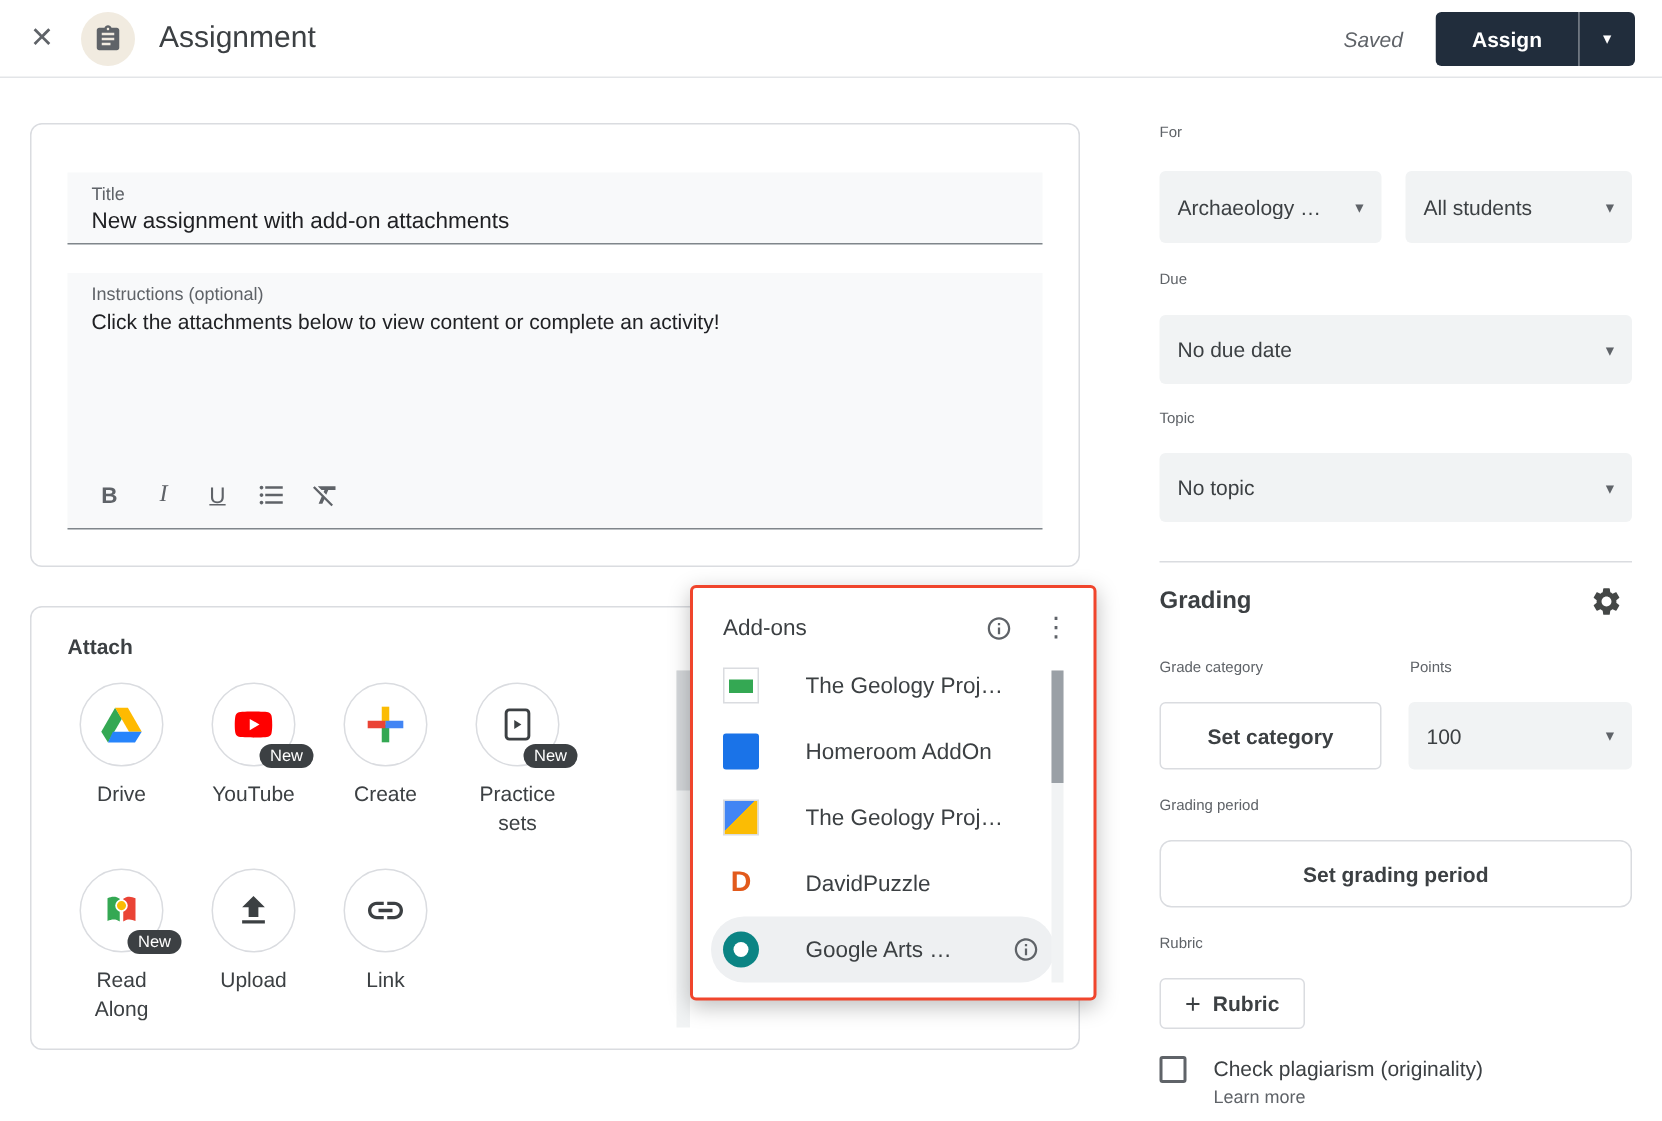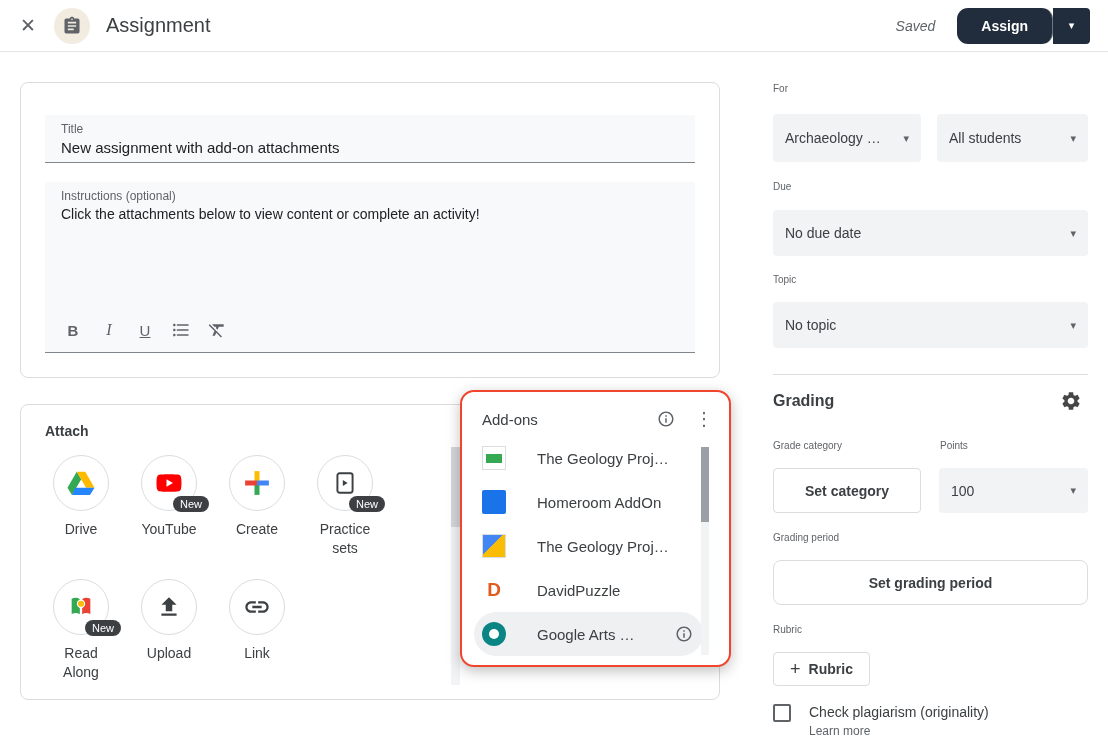--- a/index.html
+++ b/index.html
@@ -13,21 +13,21 @@
   .close-btn { width:32px; height:32px; display:flex; align-items:center; justify-content:center;
                color:#5f6368; font-size:19px; cursor:pointer; }
   .assign-badge { width:36px; height:36px; border-radius:50%; background:#f1ebe0;
                   display:flex; align-items:center; justify-content:center; margin-left:10px; }
   .page-title { font-size:20px; color:#3c4043; margin-left:16px; flex:0 0 auto; }
   .header-spacer { flex:1; }
   .saved-status { font-style:italic; font-size:14px; color:#5f6368; margin-right:22px; }
   .assign-split { display:flex; height:36px; border-radius:4px; overflow:hidden; }
   .assign-main { background:#212d3c; color:#fff; font-size:14px; font-weight:bold;
                  display:flex; align-items:center; padding:16px 24px;
-                 border-right:1px solid rgba(255,255,255,.35); cursor:pointer;border-radius:11px; }
+                 border-right:1px solid rgba(255,255,255,.35); cursor:pointer; }
   .assign-arrow { background:#212d3c; width:37px; display:flex; align-items:center; justify-content:center;
                   color:#fff; font-size:11px; cursor:pointer; }
 
   
   .card { position:absolute; background:#fff; border:1px solid #dadce0; border-radius:8px; }
   .card-form   { left:20px; top:82px;  width:700px; height:296px; }
   .card-attach { left:20px; top:404px; width:700px; height:296px; }
 
   .field { position:absolute; left:24px; right:24px; background:#f8f9fa;
            border-bottom:1px solid #80868b; padding:7px 16px; }
@@ -52,21 +52,21 @@
   .narrow .attach-label { width:64px; margin-left:auto; margin-right:auto; }
   .new-badge { position:absolute; top:41px; left:48px; background:#3c4043; color:#fff;
                font-size:11px; padding:2px 7px; border-radius:10px; }
 
   
   .bg-scrollbar { position:absolute; left:451px; top:447px; width:9px; height:238px;
                   background:#f1f3f4; z-index:1; }
   .bg-scrollbar .thumb { position:absolute; top:0; left:0; width:9px; height:80px; background:#d4d7da; }
 
   .addons-popup { position:absolute; left:460px; top:390px; width:271px; height:277px;
-                  background:#fff; border:2px solid #f0452c; border-radius:14px;
+                  background:#fff; border:2px solid #f0452c; border-radius:4px;
                   box-shadow:0 4px 14px rgba(0,0,0,.25); z-index:2; }
   .addons-header { display:flex; align-items:center; padding:16px 16px 6px 20px; }
   .addons-title { font-size:15px; color:#3c4043; flex:1; }
   .addons-info { color:#5f6368; display:flex; margin-right:20px; cursor:pointer; }
   .addons-menu { color:#5f6368; font-size:18px; width:18px; text-align:center; cursor:pointer; }
 
   .addon-item { height:44px; display:flex; align-items:center; padding:0 34px 0 20px; gap:31px;
                 cursor:pointer; }
   .addon-item.selected { background:#eef0f2; border-radius:22px; margin:0 26px 0 12px;
                          padding:0 10px 0 8px; }

